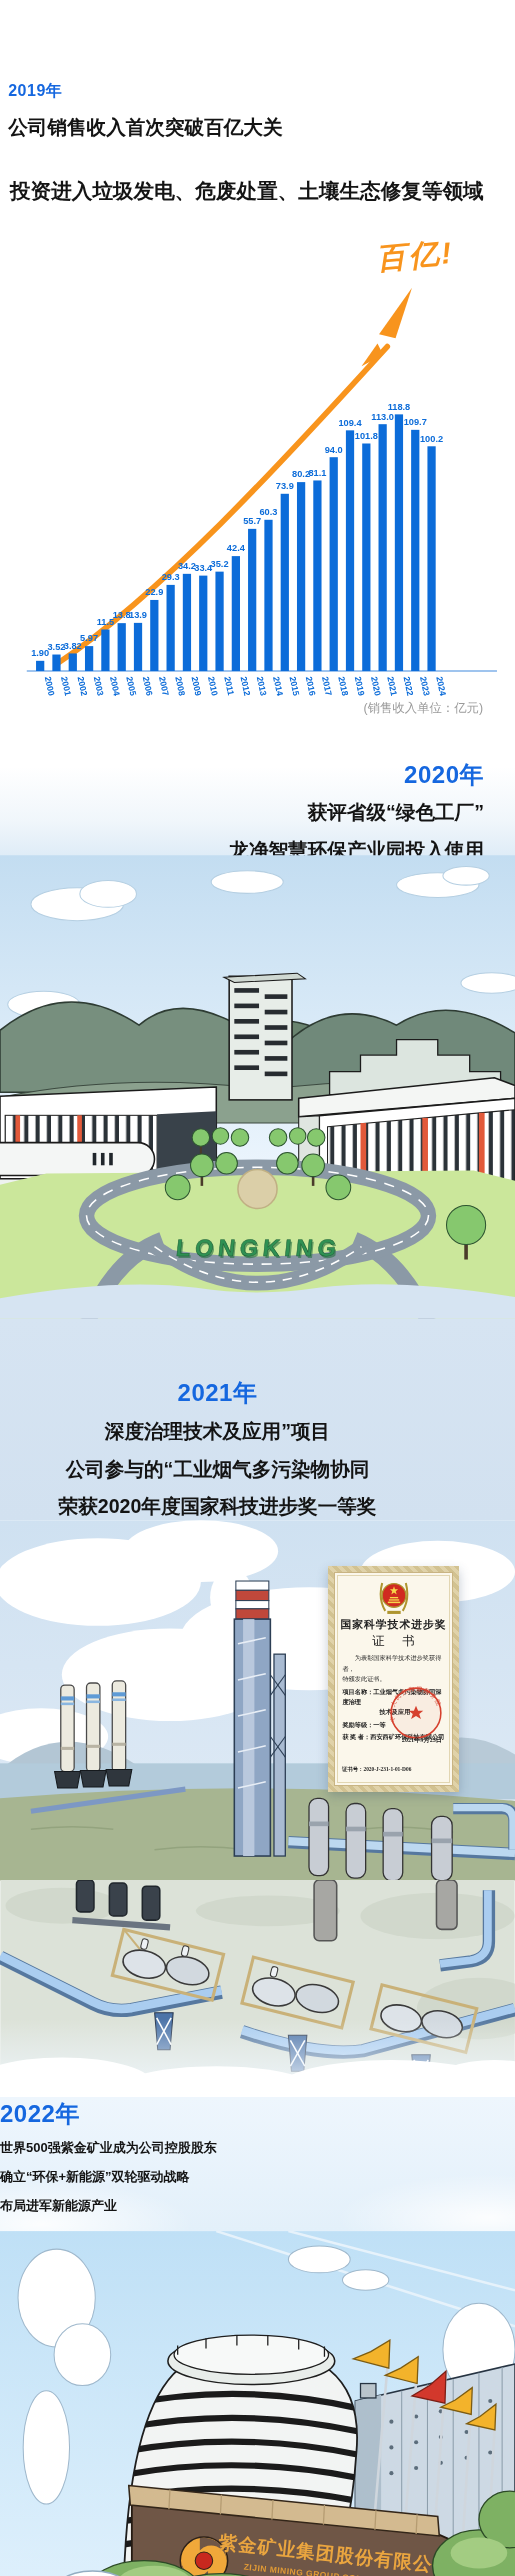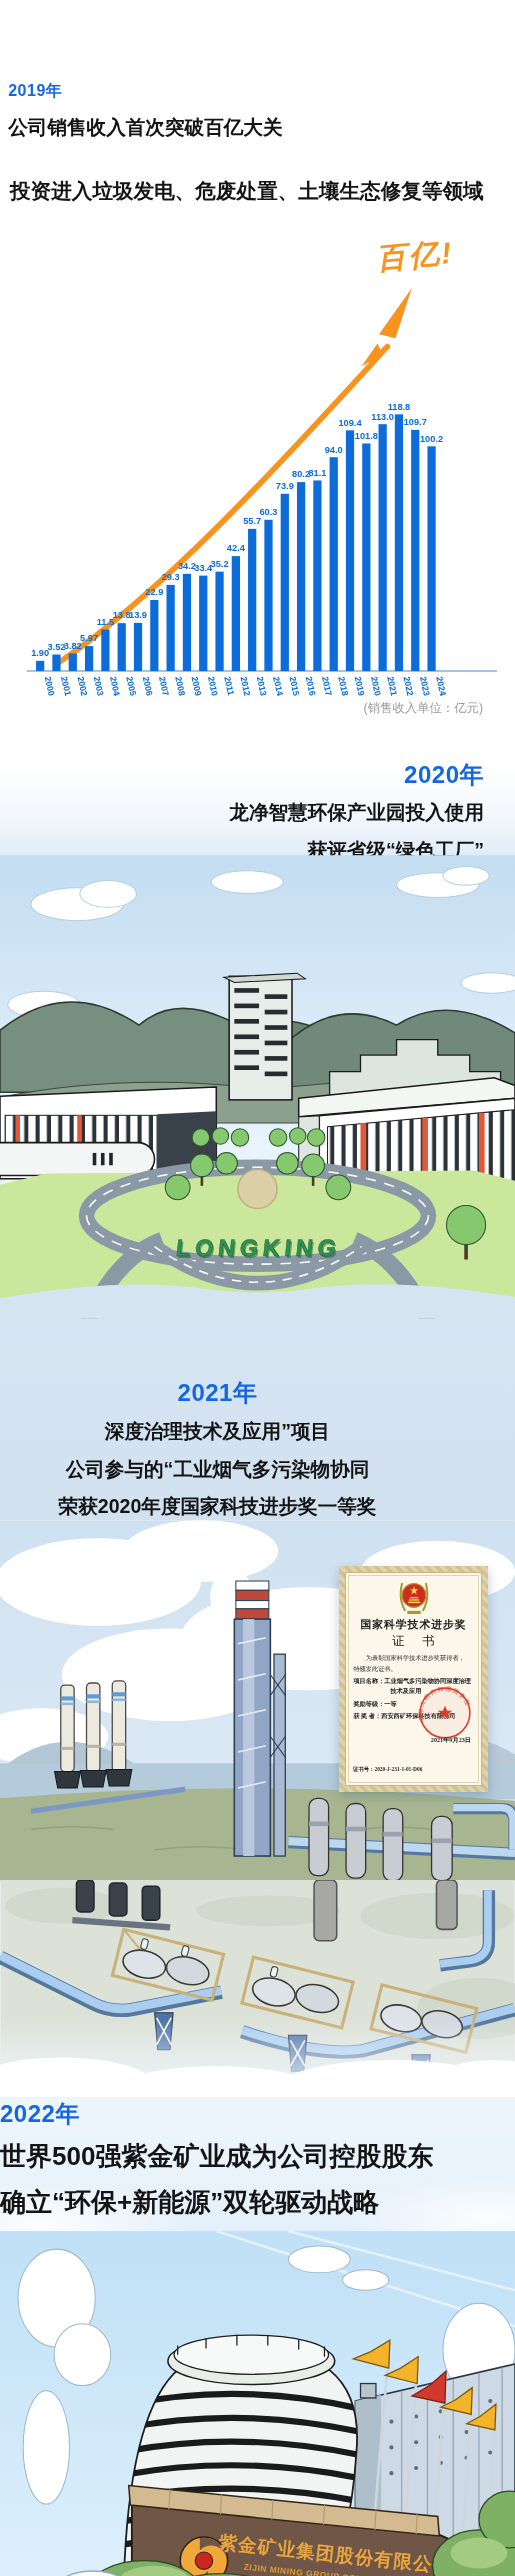--- a/index.html
+++ b/index.html
@@ -26,21 +26,21 @@
   .s20-block .bl{font-size:19.6px;margin:0 0 10.8px 0;}
 
   
   .blue-band{left:0;top:1319px;width:515px;height:201px;
     background:linear-gradient(180deg,#d6e4f2 0%,#d2e1f0 100%);}
   .s21-block{left:0;top:1377px;width:435px;text-align:center;}
   .s21-block .yh{font-size:24px;margin:0 0 9.3px 0;}
   .s21-block .bl{font-size:19.6px;margin:0 0 10.3px 0;}
 
   
-  .cert{left:339px;top:1566px;width:149px;height:226px;
+  .cert{left:328px;top:1566px;width:131px;height:226px;
     background:repeating-linear-gradient(45deg,#e0d2a9 0 3.6px,#d2c291 3.6px 7.2px);
     box-shadow:0 4.1px 10.3px rgba(60,80,110,.30);}
   .cert-in{position:absolute;inset:5.7px;background:#fbf7eb;border:0.5px solid #c9b483;
     font-family:"Liberation Serif",serif;color:#222;}
   .cert-in:before{content:"";position:absolute;inset:2.6px;border:0.5px solid #e2d6b2;pointer-events:none;}
   .cert-emblem{display:block;margin:7.2px auto 1px auto;}
   .cert-title{text-align:center;font-size:10.8px;font-weight:bold;letter-spacing:1px;margin:2.1px 0 1px 0;}
   .cert-sub{text-align:center;font-size:12.4px;font-weight:normal;letter-spacing:7.2px;text-indent:7.2px;margin:1px 0 3.1px 0;}
   .cert-body{font-size:6.2px;line-height:1.7;margin:0 7.7px;}
   .cert-body .ind{text-indent:2em;}
@@ -51,21 +51,21 @@
   .cert-no{position:absolute;left:7.2px;bottom:12.4px;font-size:5.4px;font-weight:bold;}
 
   
   .s22-bg{left:0;top:2097px;width:515px;height:134px;
     background:
       radial-gradient(ellipse 216px 62px at 8% 95%, rgba(255,255,255,.9) 0%, rgba(255,255,255,0) 70%),
       radial-gradient(ellipse 216px 62px at 95% 90%, rgba(255,255,255,.9) 0%, rgba(255,255,255,0) 70%),
       linear-gradient(180deg,#eef6fd 0%,#e3f0fa 100%);}
   .s22-block{left:0;top:2098px;width:515px;text-align:left;}
   .s22-block .yh{font-size:24px;margin:0 0 9.3px 0;}
-  .s22-block .bl{font-size:26px;margin:0 0 10.8px 0;}
+  .s22-block .bl{font-size:13px;margin:0 0 10.8px 0;}
 </style>
 </head>
 <body>
 
 <div id="canvas">
 
   <div class="abs year-head s19-year">2019年</div>
   <div class="abs black-line s19-l1">公司销售收入首次突破百亿大关</div>
   <div class="abs black-line s19-l2">投资进入垃圾发电、危废处置、土壤生态修复等领域</div>
 
@@ -158,22 +158,22 @@
         <text x="837.984" y="416.6268015659318" text-anchor="middle" font-size="18" font-weight="bold" fill="#0C6CD9">100.2</text>
         <text transform="translate(846.984,874) rotate(78)" font-size="17" font-weight="bold" fill="#0C6CD9">2024</text>
       </g>
     <text x="938" y="942" text-anchor="end" font-size="24" fill="#9B9B9B">(销售收入单位：亿元)</text>
   </svg>
 
   <div class="abs fade-to-blue"></div>
 
   <div class="abs s20-block">
     <div class="year-head yh">2020年</div>
+    <div class="black-line bl">获评省级“绿色工厂”</div>
     <div class="black-line bl">龙净智慧环保产业园投入使用</div>
-    <div class="black-line bl">获评省级“绿色工厂”</div>
   </div>
 
   <svg class="abs" style="left:0;top:855px" width="515" height="464" viewBox="0 0 1000 900">
     <defs>
       <linearGradient id="skyg" x1="0" y1="0" x2="0" y2="1">
         <stop offset="0" stop-color="#c3ddf1"></stop>
           <stop offset="1" stop-color="#ecf5fd"></stop>
       </linearGradient>
       <pattern id="stripePat" width="22" height="20" patternUnits="userSpaceOnUse">
         <rect width="22" height="20" fill="#ffffff"></rect>

